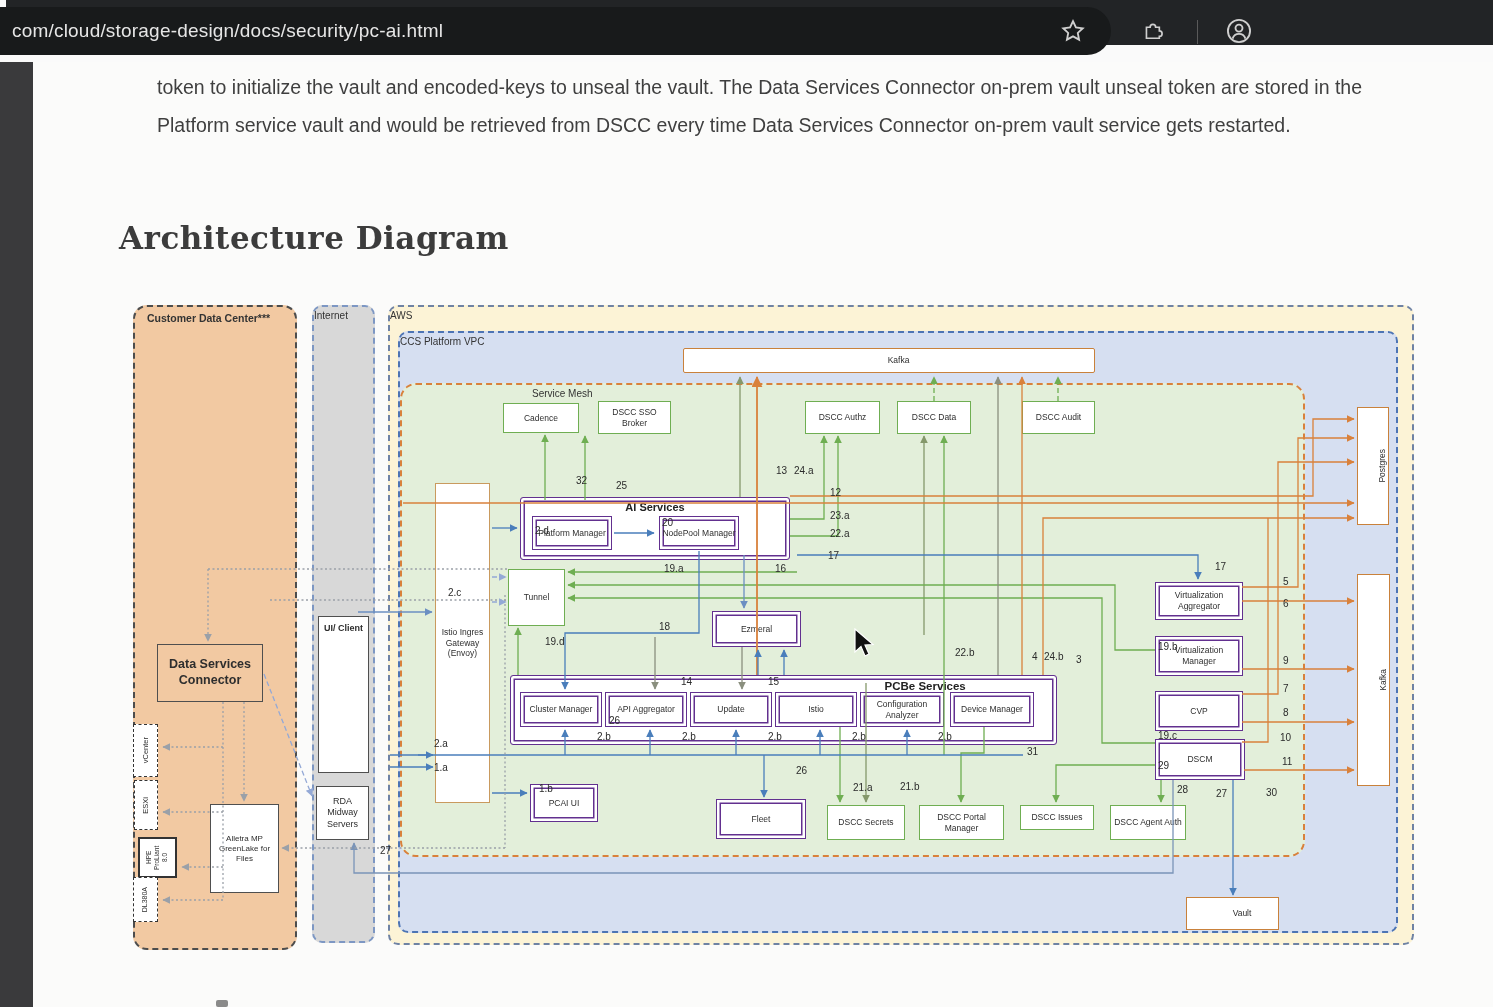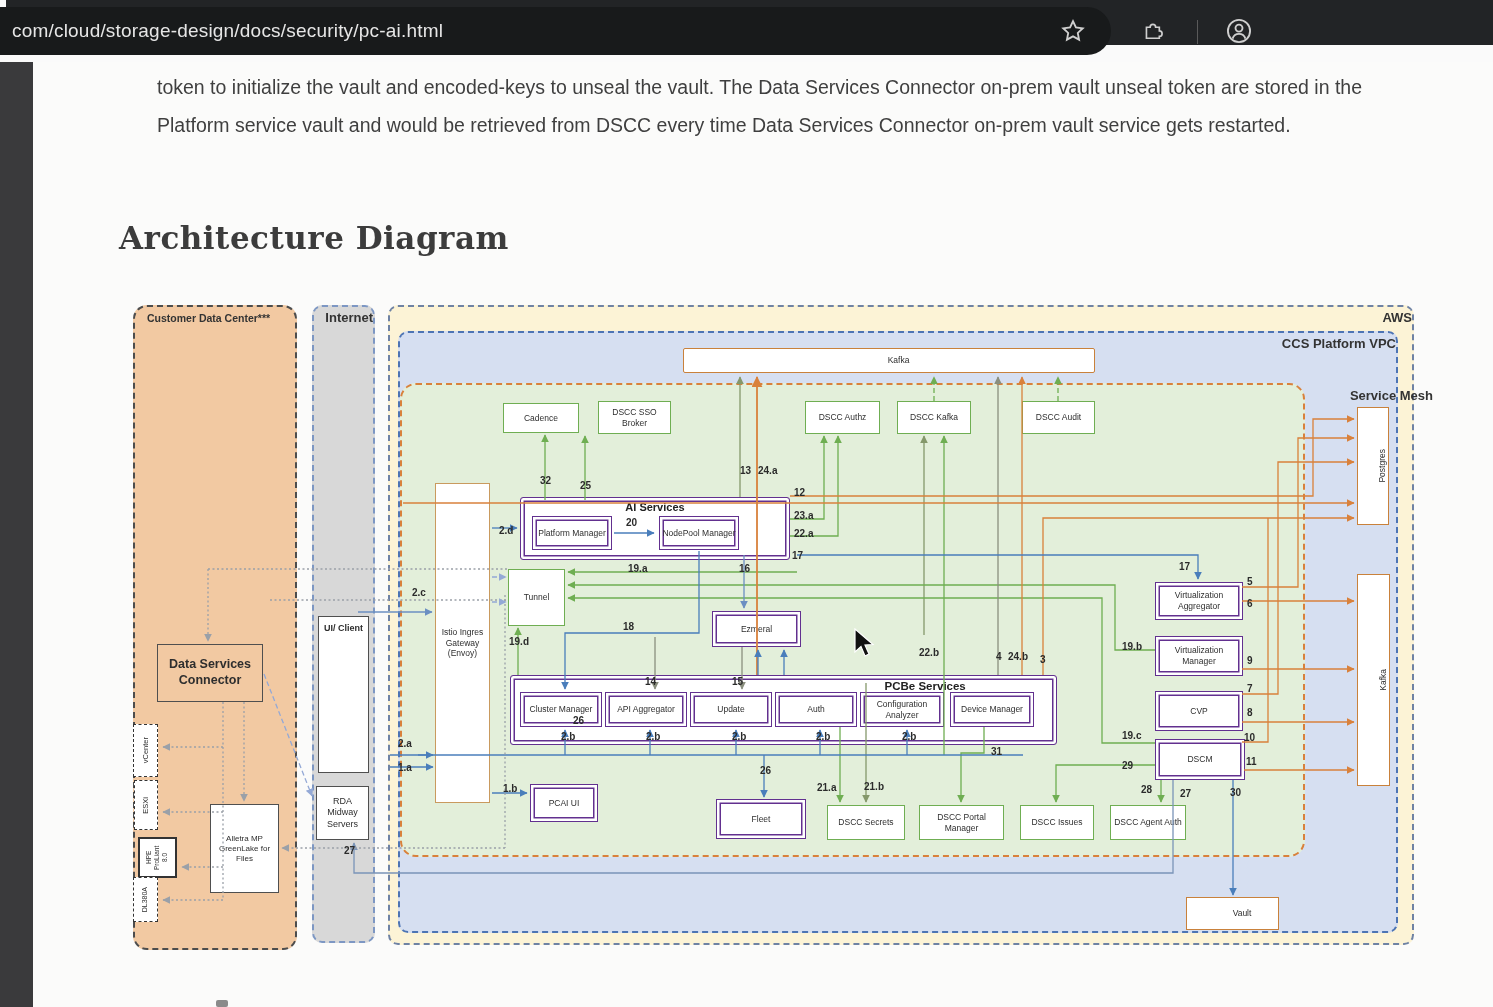--- a/index.html
+++ b/index.html
@@ -30,39 +30,39 @@
   .stub { position:absolute; left:183px; top:938px; width:12px; height:7px; background:#8a8a8a; border-radius:2px; }
 
   
   .diagram { position:absolute; left:118px; top:295px; width:1310px; height:662px; }
   .box { position:absolute; border-radius:10px; }
   .cdc { background:#f2c9a2; border:2.5px dashed #4c4c4c; border-radius:14px; }
   .internet { background:#d8d8d8; border:2px dashed #7d97c3; }
   .aws { background:#fcf3d6; border:2px dashed #6e82a4; }
   .vpc { background:#d6dff1; border:2px dashed #4d74b4; }
   .mesh { background:#e3efda; border:2px dashed #d9813b; border-radius:16px; }
-  .c-title { position:absolute; top:3px; width:100%; text-align:right; font-size:13px;
-    font-weight:bold; color:#333; }
+  .c-title { position:absolute; top:3px; width:100%; text-align:left; font-size:10px;
+    font-weight:normal; color:#333; }
   .c-title-left { position:absolute; top:5px; left:12px; font-size:10.5px; font-weight:bold; color:#333;text-align:center; }
 
   .n { position:absolute; background:#fff; display:flex; align-items:center; justify-content:center;
     text-align:center; font-size:8.5px; color:#2e2e2e; line-height:1.25; padding:1px; }
   .b-green { border:1.3px solid #6fae52; }
   .b-purple { border:1.6px solid #62308f; box-shadow: inset 0 0 0 2.5px #fff, inset 0 0 0 4px #62308f; }
   .b-orange { border:1.4px solid #c9813b;padding-left:20px; }
   .b-dark { border:1.4px solid #4f4f4f; }
   .b-dash { border:1.6px dashed #333; }
   .b-tan { border:1.6px solid #c99a5e; }
   .rot { writing-mode:vertical-rl; transform:rotate(180deg); }
   .ai-pc { background:#fff; }
   .ai-title { position:absolute; top:3px; width:100%; text-align:center; font-weight:bold;
     font-size:11px; color:#222; }
   .pcbe-title { position:absolute; top:4px; left:52%; width:48%; text-align:center;
     font-weight:bold; font-size:11.5px; color:#222; }
-  .edge-label { position:absolute; font-size:10px; font-weight:bold; color:#2b2b2b; white-space:nowrap; }
+  .edge-label { position:absolute; font-size:10px; font-weight:normal; color:#2b2b2b; white-space:nowrap;margin-left:36px; }
   svg.edges { position:absolute; left:0; top:0; pointer-events:none; }
   .cursor { position:absolute; left:735px; top:333px; width:22px; height:30px; }
 </style>
 </head>
 <body>
 <div id="stage">
 
   <div class="toolbar">
     <div class="urlbar">
       <span class="url-text">com/cloud/storage-design/docs/security/pc-ai.html</span>
@@ -132,40 +132,40 @@
     <div class="n b-purple" style="left:402px;top:397px;width:82px;height:35px">
         <span>Cluster Manager</span>
       </div>
     <div class="n b-purple" style="left:487px;top:397px;width:82px;height:35px">
         <span>API Aggregator</span>
       </div>
     <div class="n b-purple" style="left:572px;top:397px;width:82px;height:35px">
         <span>Update</span>
       </div>
     <div class="n b-purple" style="left:657px;top:397px;width:82px;height:35px">
-        <span>Auth</span>
+        <span>Istio</span>
       </div>
     <div class="n b-purple" style="left:742px;top:397px;width:84px;height:35px">
         <span>Configuration Analyzer</span>
       </div>
     <div class="n b-purple" style="left:832px;top:397px;width:84px;height:35px">
         <span>Device Manager</span>
       </div>
 
     <div class="n b-green" style="left:385px;top:108px;width:76px;height:30px">
         <span>Cadence</span>
       </div>
     <div class="n b-green" style="left:480px;top:106px;width:73px;height:33px">
         <span>DSCC SSO Broker</span>
       </div>
     <div class="n b-green" style="left:687px;top:106px;width:75px;height:33px">
         <span>DSCC Authz</span>
       </div>
     <div class="n b-green" style="left:779px;top:106px;width:74px;height:33px">
-        <span>DSCC Kafka</span>
+        <span>DSCC Data</span>
       </div>
     <div class="n b-green" style="left:904px;top:106px;width:73px;height:33px">
         <span>DSCC Audit</span>
       </div>
 
     <div class="n b-tan" style="left:317px;top:188px;width:55px;height:320px">
         <span>Istio Ingres Gateway (Envoy)</span>
       </div>
     <div class="n b-green" style="left:390px;top:274px;width:57px;height:57px">
         <span>Tunnel</span>
@@ -179,21 +179,21 @@
       </div>
     <div class="n b-purple" style="left:598px;top:504px;width:90px;height:40px">
         <span>Fleet</span>
       </div>
     <div class="n b-green" style="left:709px;top:510px;width:78px;height:35px">
         <span>DSCC Secrets</span>
       </div>
     <div class="n b-green" style="left:801px;top:510px;width:85px;height:35px">
         <span>DSCC Portal Manager</span>
       </div>
-    <div class="n b-green" style="left:902px;top:510px;width:74px;height:35px">
+    <div class="n b-green" style="left:902px;top:510px;width:74px;height:25px">
         <span>DSCC Issues</span>
       </div>
     <div class="n b-green" style="left:992px;top:510px;width:76px;height:35px">
         <span>DSCC Agent Auth</span>
       </div>
 
     <div class="n b-purple" style="left:1037px;top:287px;width:88px;height:38px">
         <span>Virtualization Aggregator</span>
       </div>
     <div class="n b-purple" style="left:1037px;top:341px;width:88px;height:40px">

